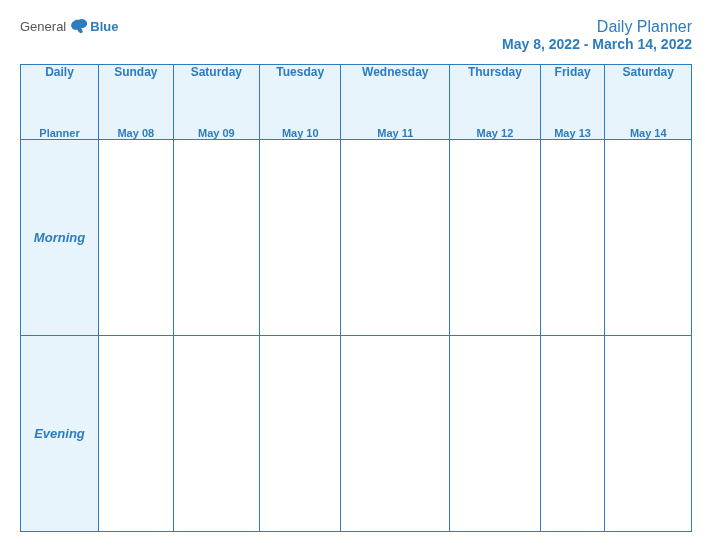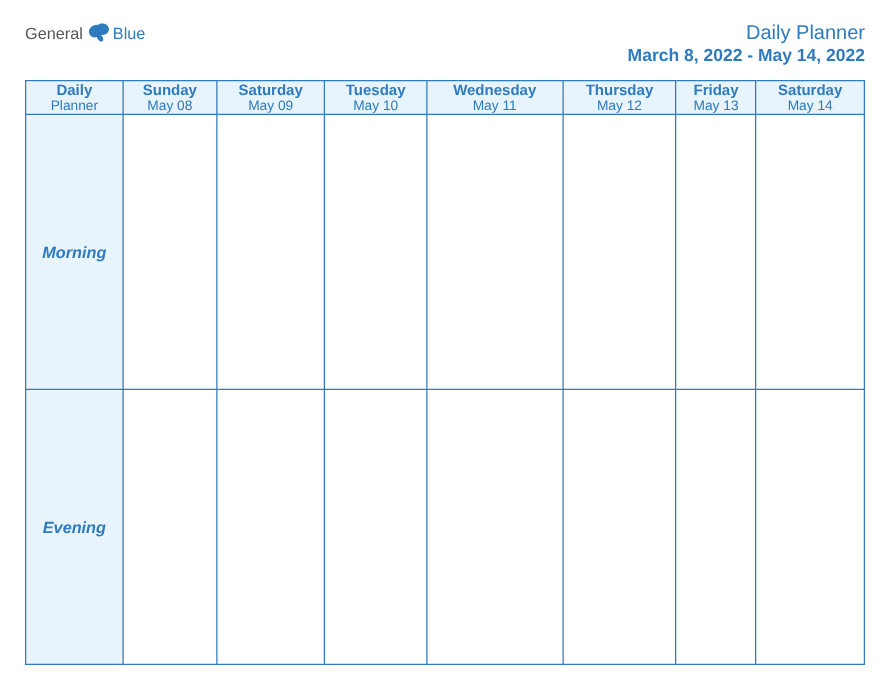--- a/index.html
+++ b/index.html
@@ -41,21 +41,21 @@
 
     .logo-general {
       font-size: 13px;
       color: #555;
       font-weight: normal;
     }
 
     .logo-blue {
       font-size: 13px;
       color: #2e7bbf;
-      font-weight: normal;
+      font-weight: bold;
     }
 
     .logo-bird {
       width: 18px;
       height: 16px;
       margin-left: 2px;
     }
 
     .title-area {
       text-align: right;
@@ -97,22 +97,23 @@
     .col-header-top {
       font-size: 12px;
       color: #2e7bbf;
       font-weight: bold;
       display: block;
     }
 
     .col-header-date {
       font-size: 11px;
       color: #2e7bbf;
-      font-weight: normal;
-      display: block;
+      font-weight: bold;
+      display: block;
+      margin-top: 48px;
     }
 
     .row-label-cell {
       background: #e8f4fb;
       width: 78px;
       font-size: 13px;
       color: #2e7bbf;
       font-weight: bold;
       font-style: italic;
       vertical-align: middle;
@@ -142,21 +143,21 @@
         <span class="logo-general">General</span>
         <svg class="logo-bird" viewBox="0 0 20 18">
           <path d="M10 2 C12 0, 18 1, 19 5 C20 9, 16 12, 12 11 C14 13, 15 16, 13 17 C11 18, 9 15, 8 13 C6 14, 3 13, 2 11 C0 8, 2 4, 5 3 C6 2, 8 2, 10 2 Z" fill="#2e7bbf"></path>
         </svg>
         <span class="logo-blue">Blue</span>
       </div>
     </div>
 
     <div class="title-area">
       <span class="title-main">Daily Planner</span>
-      <span class="title-date">March 8, 2022 - May 14, 2022</span>
+      <span class="title-date">May 8, 2022 - March 14, 2022</span>
     </div>
   </div>
 
   <table class="calendar-table">
     <thead>
       <tr class="header-row">
         <th class="corner-cell">
           <span class="col-header-top">Daily</span>
           <span class="col-header-date">Planner</span>
         </th>

